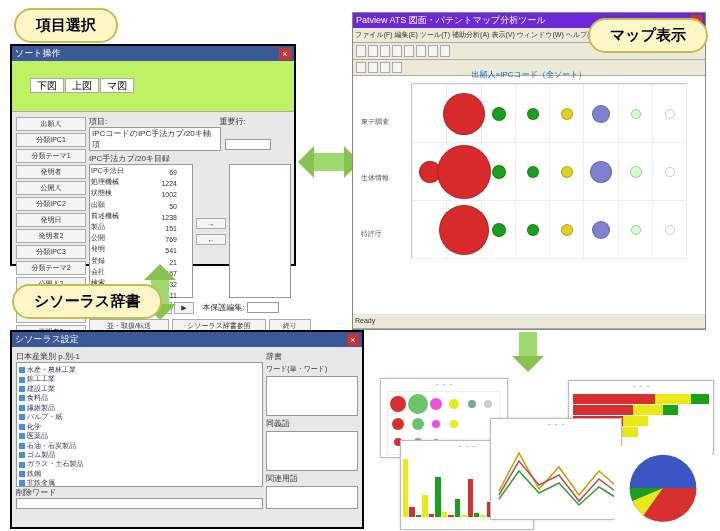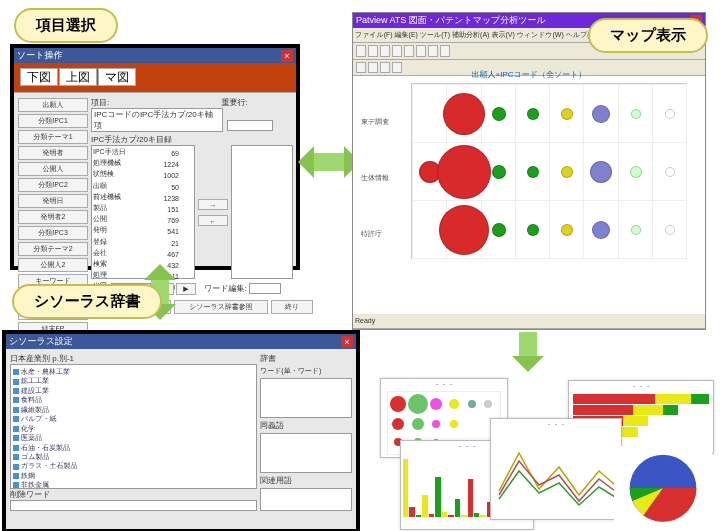--- a/index.html
+++ b/index.html
@@ -1,22 +1,22 @@
 <!DOCTYPE html>
 <html><head>
 <meta charset="utf-8">
 <style>
 body{margin:0;font-family:"MS Gothic",sans-serif;font-size:10px;background:#fff;width:720px;height:531px;position:relative;overflow:hidden}
 .label-box{background:#fff6c8;border:2px solid #c0c050;border-radius:18px;padding:6px 20px;font-size:15px;font-weight:bold;text-align:center;position:absolute;z-index:5}
-.panel{position:absolute;background:#e8e8e8;border:4px solid #000000}
+.panel{position:absolute;background:#e8e8e8;border:2px solid #000000}
 .titlebar{background:#3b5998;color:#fff;font-size:9px;padding:1px 3px;display:flex;align-items:center}
 .titlebar .x{margin-left:auto;background:#c33;color:#fff;width:12px;height:12px;text-align:center;line-height:12px;font-size:9px}
 .dialog-body{padding:4px;font-size:8px;color:#333}
 .side-btn{background:#f4f4f4;border:1px solid #aaa;font-size:7px;padding:1px 3px;margin:1px 0;display:block;width:62px;text-align:center}
-.tabstrip{background:#c2410c;border-bottom:1px solid #aaa;font-size:12px;padding:6px}
+.tabstrip{background:#bef264;border-bottom:1px solid #aaa;font-size:10px;padding:18px}
 .tabstrip span{background:#fff;border:1px solid #aaa;padding:1px 6px;margin-right:1px}
 .field{border:1px solid #999;background:#fff;font-size:8px;padding:0 2px;display:inline-block}
 .listarea{border:1px solid #999;background:#fff;font-size:7px;padding:1px;line-height:1.3}
 .arrow-h{position:absolute;display:flex;align-items:center}
 .arrow-h .shaft{width:30px;height:18px;background:#9fd86f}
 .arrow-h .tri{width:0;height:0;border-top:16px solid transparent;border-bottom:16px solid transparent}
 .arrow-h .tri.r{border-left:16px solid #86c44f}
 .arrow-h .tri.l{border-right:16px solid #86c44f}
 .arrow-v{position:absolute;display:flex;flex-direction:column;align-items:center}
 .arrow-v .shaft{width:18px;height:24px;background:#9fd86f}
@@ -103,21 +103,21 @@
           <div class="side-btn" style="width:22px">→</div>
           <div class="side-btn" style="width:22px">←</div>
         </div>
         <div class="listarea" style="width:58px;height:130px"></div>
       </div>
       <div style="margin-top:3px">
         <span>件数:</span>
         <span class="field" style="width:34px">5/6</span>
         <span class="side-btn" style="display:inline-block;width:12px">◀</span>
         <span class="side-btn" style="display:inline-block;width:12px">▶</span>
-        <span style="margin-left:6px">ワード編集:</span>
+        <span style="margin-left:6px">本保護編集:</span>
         <span class="field" style="width:26px">&nbsp;</span>
       </div>
       <div style="margin-top:3px;display:flex;gap:3px">
         <span class="side-btn" style="width:72px">並・取扱/転送</span>
         <span class="side-btn" style="width:86px">シソーラス辞書参照</span>
         <span class="side-btn" style="width:34px;margin-left:auto">終り</span>
       </div>
     </div>
   </div>
 </div>
@@ -188,21 +188,21 @@
       <div class="bubble" style="left: calc(68.75% - 8px); top: calc(83.3333% - 8px); width: 16px; height: 16px; background: rgb(128, 128, 208); border: 1px solid rgba(0, 0, 0, 0.2);"></div>
       <div class="bubble" style="left: calc(81.25% - 4px); top: calc(83.3333% - 4px); width: 8px; height: 8px; background: rgb(204, 255, 204); border: 1px solid rgba(0, 0, 0, 0.2);"></div>
       <div class="bubble" style="left: calc(93.75% - 4px); top: calc(83.3333% - 4px); width: 8px; height: 8px; background: rgb(255, 255, 255); border: 1px solid rgba(0, 0, 0, 0.2);"></div>
     </div>
   <div class="ylab" style="left:8px;top:104px">東デ調査</div>
   <div class="ylab" style="left:8px;top:160px">生体情報</div>
   <div class="ylab" style="left:8px;top:216px">特許庁</div>
   <div class="toolbar" style="position:absolute;bottom:0;left:0;right:0"><span>Ready</span></div>
 </div>
 
-<div class="panel" style="left:2px;top:330px;width:350px;height:195px">
+<div class="panel" style="left:10px;top:330px;width:350px;height:195px">
   <div class="titlebar">
       <span>シソーラス設定</span>
       <span class="x">×</span>
     </div>
   <div class="dialog-body" style="display:flex;gap:3px;height:158px">
     <div style="flex:1;display:flex;flex-direction:column">
       <span>日本産業別 p.別-1</span>
       <div class="treepane" style="flex:1;overflow:hidden" id="tree">
           <div class="treeitem"><span class="sq"></span>水産・農林工業</div>
           <div class="treeitem"><span class="sq"></span>鉱工工業</div>

